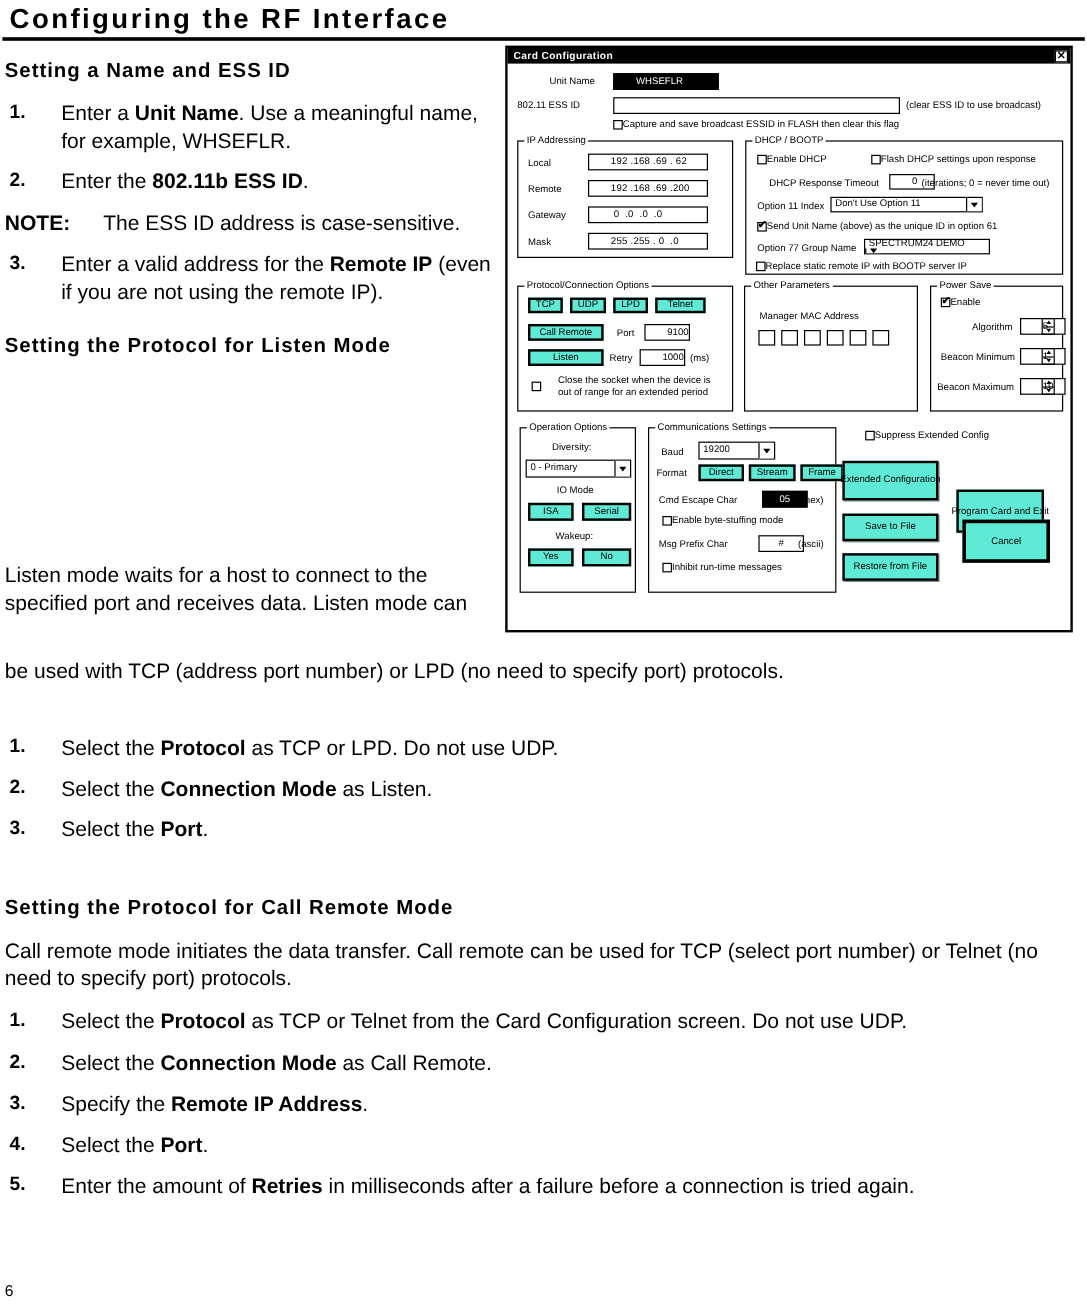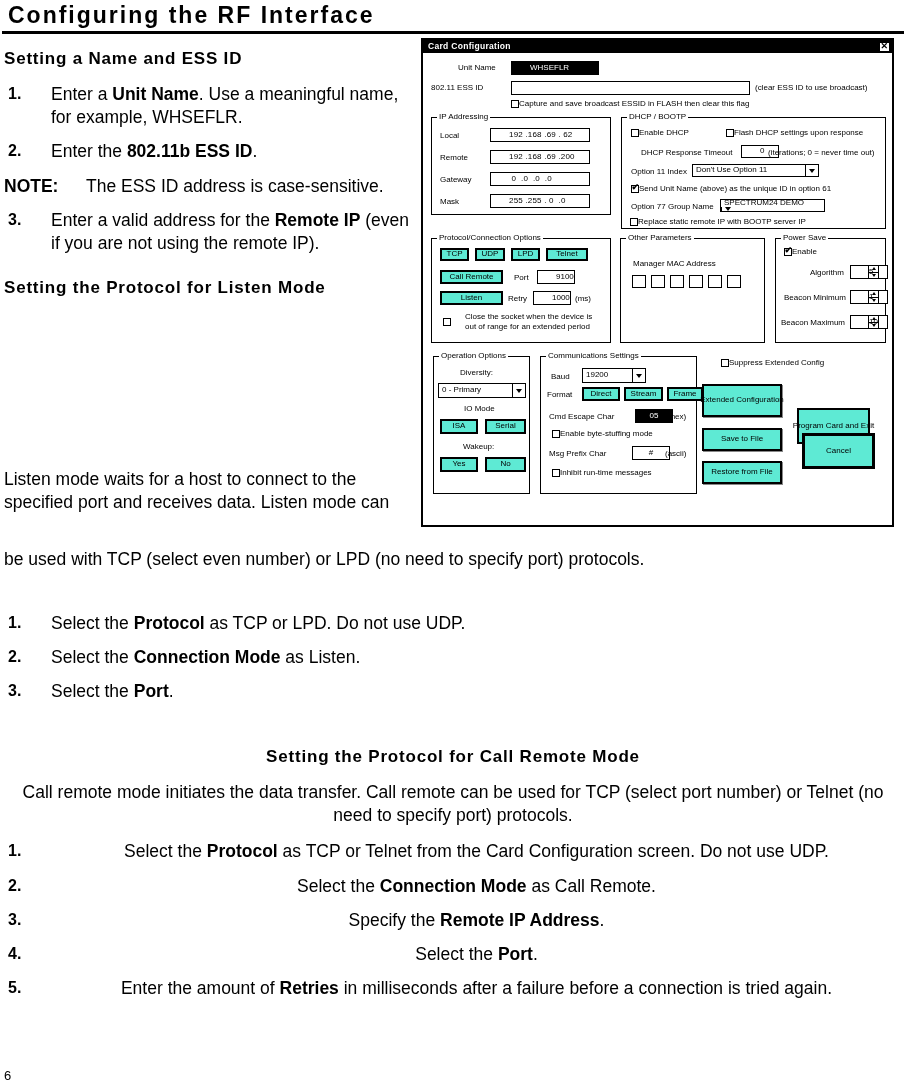--- a/index.html
+++ b/index.html
@@ -180,41 +180,41 @@
       </li>
     </ol>
 
     <h2 class="sec" style="margin-top:22px;">Setting the Protocol for Listen Mode</h2>
   </div>
 
   <div class="flow" style="top:468px; width:404px;">
     <p class="para">Listen mode waits for a host to connect to the specified port and receives data.  Listen mode can</p>
   </div>
   <div class="flow" style="top:548px;">
-    <p class="para">be used with TCP (select even number) or LPD (no need to specify port) protocols.</p>
+    <p class="para">be used with TCP (address port number) or LPD (no need to specify port) protocols.</p>
   </div>
 
   <div class="flow" style="top:612px;">
     <ol class="steps">
       <li>
         <span class="num">1.</span>
         <span>Select the <b>Protocol</b> as TCP or LPD.  Do not use UDP.</span>
       </li>
       <li>
         <span class="num">2.</span>
         <span>Select the <b>Connection Mode</b> as Listen.</span>
       </li>
       <li>
         <span class="num">3.</span>
         <span>Select the <b>Port</b>.</span>
       </li>
     </ol>
   </div>
 
-  <div class="flow" style="top:746px;text-align:center;">
+  <div class="flow" style="top:746px;">
     <h2 class="sec">Setting the Protocol for Call Remote Mode</h2>
     <p class="para">Call remote mode initiates the data transfer.  Call remote can be used for TCP (select port number) or Telnet (no need to specify port) protocols.</p>
     <ol class="steps">
       <li>
         <span class="num">1.</span>
         <span>Select the <b>Protocol</b> as TCP or Telnet from the Card Configuration screen.  Do not use UDP.</span>
       </li>
       <li>
         <span class="num">2.</span>
         <span>Select the <b>Connection Mode</b> as Call Remote.</span>

